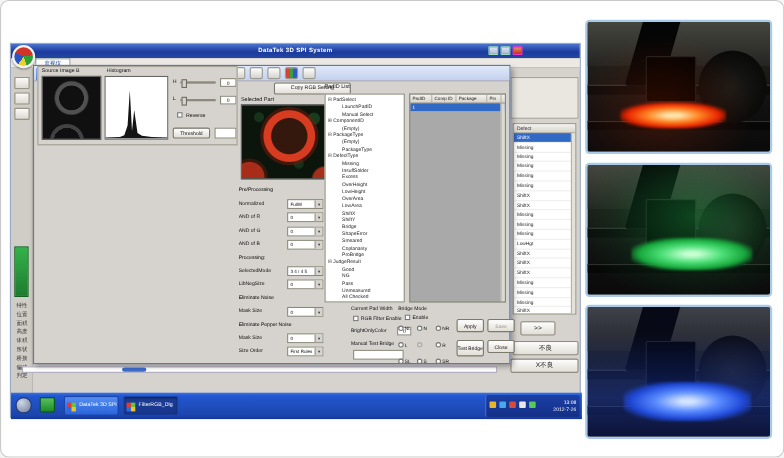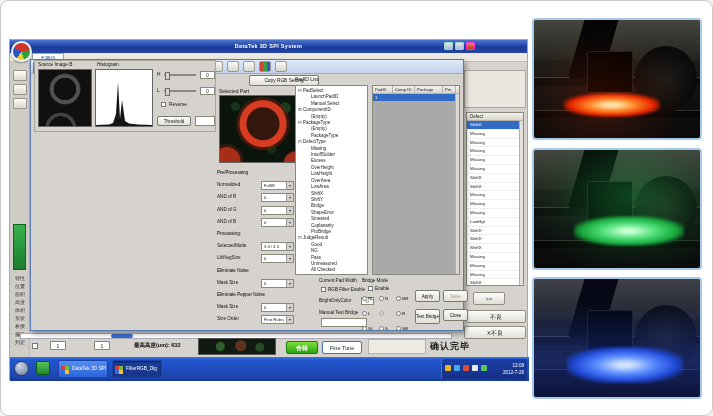--- a/index.html
+++ b/index.html
@@ -248,31 +248,20 @@
           <div class="drow">ShiftX</div>
         </div>
       <div class="dscroll"></div>
     </div>
     <div class="sidebtn" style="left:463px;top:252px;width:32px;height:13px;line-height:12px;">&gt;&gt;</div>
     <div class="sidebtn" style="left:456px;top:270px;width:60px;height:13px;line-height:12px;">不良</div>
     <div class="sidebtn" style="left:454px;top:286px;width:62px;height:13px;line-height:12px;">X不良</div>
 
     <div class="scrollstrip">
       <div class="scrollhandle"></div>
-    </div>
-    <div class="statusrow">
-      <span class="cb" style="position:absolute;left:22px;top:3px;"></span>
-      <span class="vbox" style="left:40px;top:1px;width:16px;height:9px;">1</span>
-      <span class="vbox" style="left:84px;top:1px;width:16px;height:9px;">1</span>
-      <span class="hlabel" style="left:124px;top:0px;">最高高度(um): 632</span>
-      <span class="thumbimg"></span>
-      <span class="passbtn">合格</span>
-      <span class="ftbtn">Fine Tune</span>
-      <span class="widebox"></span>
-      <span class="confirm">确认完毕</span>
     </div>
 
     <div class="dialog">
       <div class="dtop">
         <span class="dchip">FilterRGB_Dlg</span>
         <span class="ticons">
 
         <span class="ticon"></span>
             <span class="ticon"></span>
             <span class="ticon"></span>

